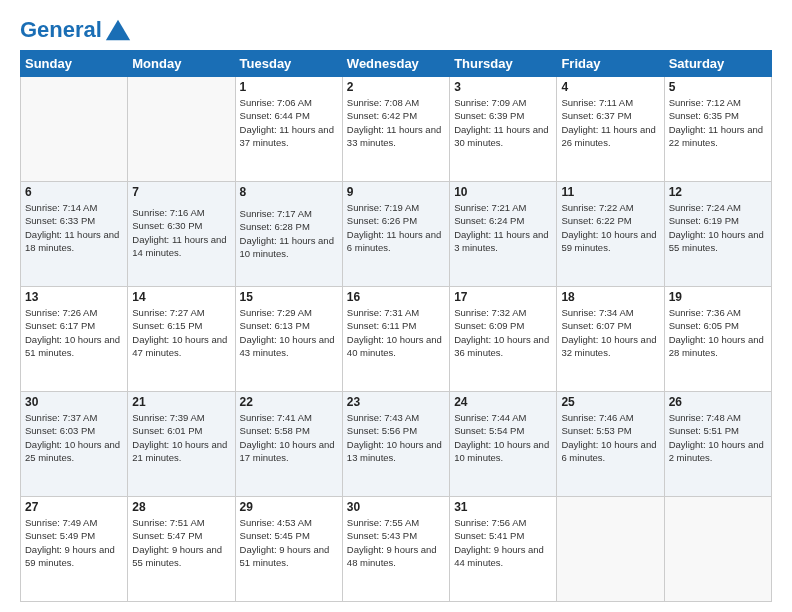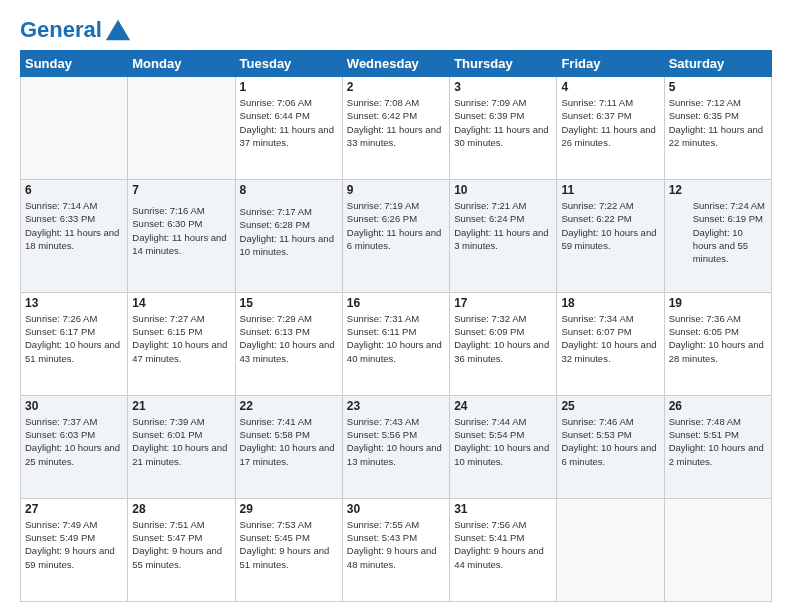--- a/index.html
+++ b/index.html
@@ -199,21 +199,21 @@
 Daylight: 11 hours and 3 minutes.</div>
           </td>
           <td>
             <div class="day-number">11</div>
             <div class="day-info" style="white-space: pre-line;">Sunrise: 7:22 AM
 Sunset: 6:22 PM
 Daylight: 10 hours and 59 minutes.</div>
           </td>
           <td>
             <div class="day-number">12</div>
-            <div class="day-info" style="white-space: pre-line; margin-left: 24px;">Sunrise: 7:24 AM
+            <div class="day-info" style="white-space: pre-line;">Sunrise: 7:24 AM
 Sunset: 6:19 PM
 Daylight: 10 hours and 55 minutes.</div>
           </td>
         </tr>
         <tr>
           <td>
             <div class="day-number">13</div>
             <div class="day-info" style="white-space: pre-line;">Sunrise: 7:26 AM
 Sunset: 6:17 PM
 Daylight: 10 hours and 51 minutes.</div>
@@ -307,21 +307,21 @@
 Daylight: 9 hours and 59 minutes.</div>
           </td>
           <td>
             <div class="day-number">28</div>
             <div class="day-info" style="white-space: pre-line;">Sunrise: 7:51 AM
 Sunset: 5:47 PM
 Daylight: 9 hours and 55 minutes.</div>
           </td>
           <td>
             <div class="day-number">29</div>
-            <div class="day-info" style="white-space: pre-line;">Sunrise: 7:53 AM
+            <div class="day-info" style="white-space: pre-line;">Sunrise: 4:53 AM
 Sunset: 5:45 PM
 Daylight: 9 hours and 51 minutes.</div>
           </td>
           <td>
             <div class="day-number">30</div>
             <div class="day-info" style="white-space: pre-line;">Sunrise: 7:55 AM
 Sunset: 5:43 PM
 Daylight: 9 hours and 48 minutes.</div>
           </td>
           <td>

